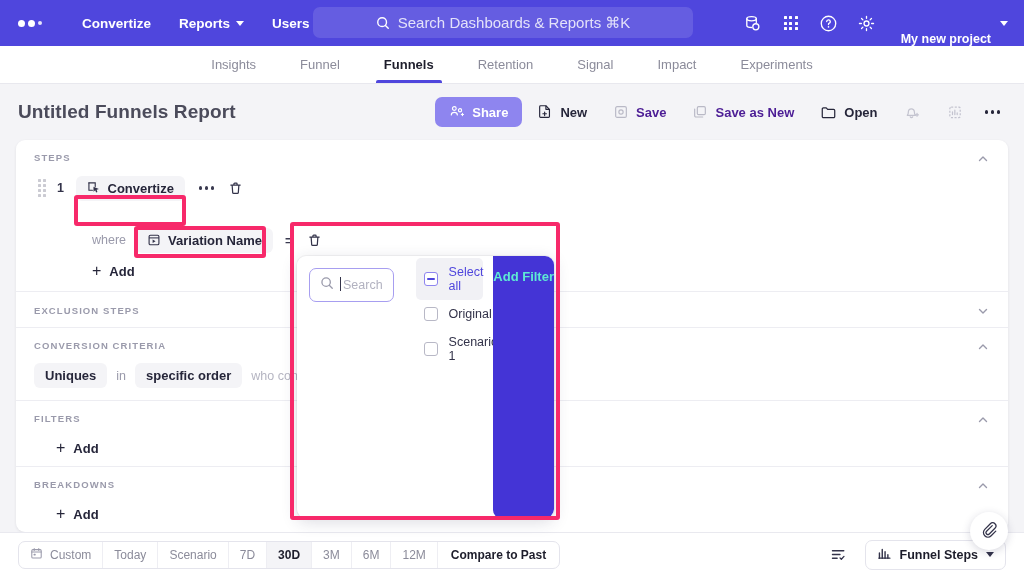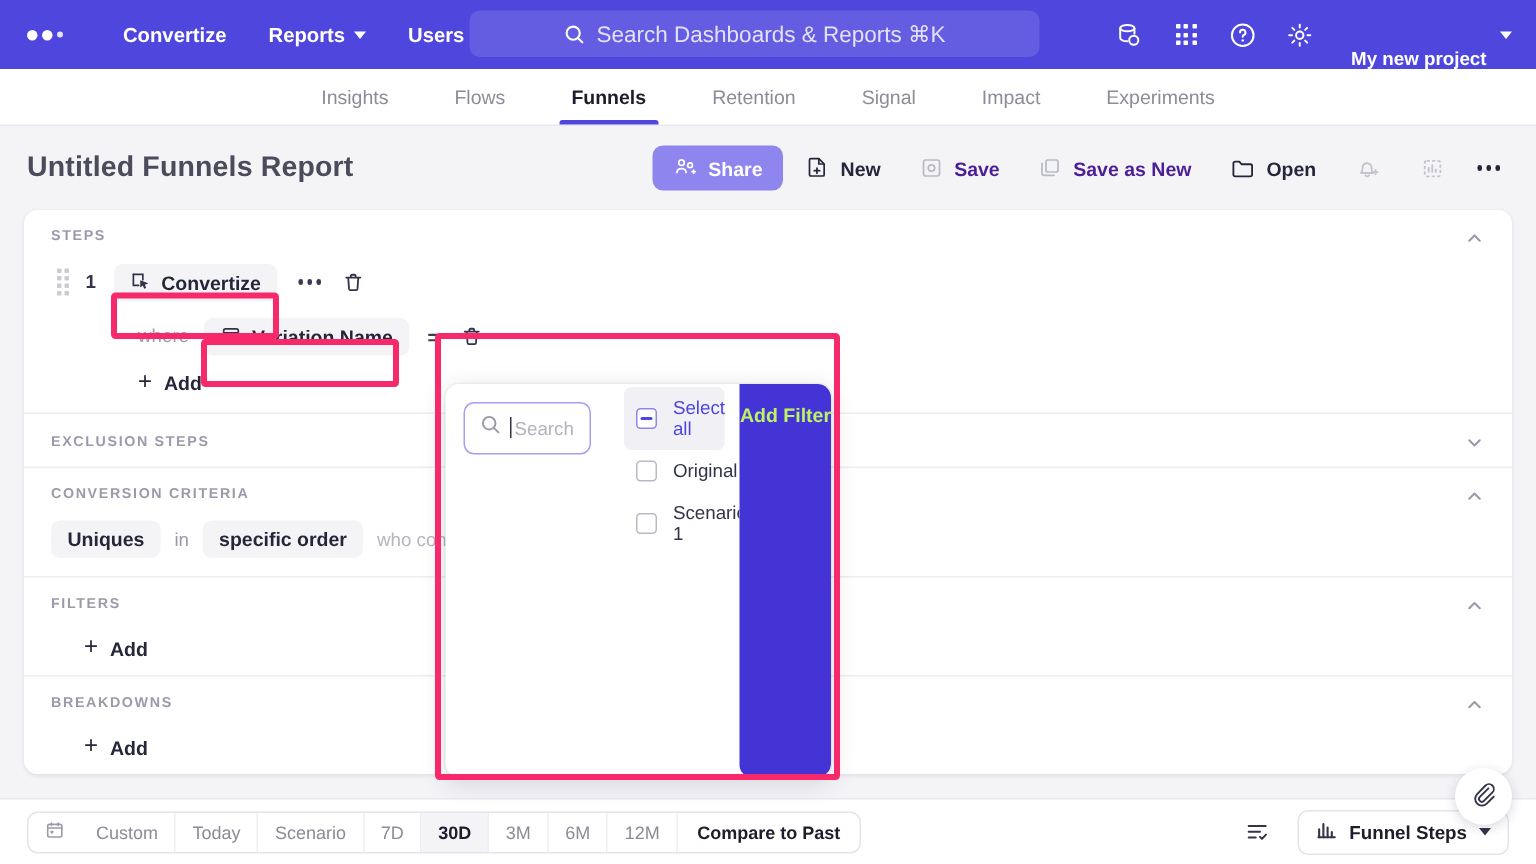--- a/index.html
+++ b/index.html
@@ -111,21 +111,21 @@
   .step-num { font-size: 12.5px; color:#33334a; font-weight:600; width: 10px; text-align:center;}
   .chip {
     display:inline-flex; align-items:center; gap:7px;
     padding: 5px 11px; border-radius: 6px; background:#f4f4f7;
     font-size: 13px; font-weight: 700; color:#26263a; cursor:pointer; white-space:nowrap;
   }
   .chip.plain { background: #f4f4f7; }
   .row-dots { display:flex; gap:2.5px; cursor:pointer; padding: 4px; }
   .row-dots i { width:3.5px;height:3.5px;border-radius:50%;background:#3a3a50;display:block;}
 
-  .where-row { display:flex; align-items:center; gap:10px; margin-top: 6px; padding-left: 58px; height: 30px;}
+  .where-row { display:flex; align-items:center; gap:10px; margin-top: 22px; padding-left: 58px; height: 30px;}
   .where-lbl { font-size: 12.5px; color: #9a9aab; }
   .eq { font-size: 13px; color:#3a3a50; font-weight:700; padding: 0 2px;}
   .sel-val {
     border: 1.3px solid #b7b0f2; background: #f1effd; color:#4f46dd;
     border-radius: 7px; padding: 5px 12px; font-size: 12.5px; font-weight: 600; cursor:pointer;
     white-space:nowrap;
   }
   .add-row {
     display:flex; align-items:center; gap:8px; margin-top: 8px; padding-left: 58px;
     font-size: 13px; font-weight:700; color:#26263a; cursor:pointer; width: fit-content;
@@ -159,39 +159,39 @@
     font-size: 12.5px; color:#33334a;
   }
   .opt.sel-all { background:#f1f1f5; color:#4f46dd; }
   .cbox {
     width: 14px; height: 14px; border: 1.4px solid #b8b8c6; border-radius: 3px;
     display:flex; align-items:center; justify-content:center; flex:none; background:#fff;
   }
   .cbox.indet { border-color:#8e85ef; }
   .cbox.indet:after { content:''; width:8px; height:1.8px; background:#4f46dd; border-radius:1px; }
   .add-filter-btn {
-    background:#4434d6; color:#bef264; text-align:center; font-size: 13px; font-weight:700;
+    background:#4434d6; color:#5eead4; text-align:center; font-size: 13px; font-weight:700;
     padding: 13px 0; cursor:pointer; border-radius: 0 0 8px 8px;
   }
 
   
   .hl { position:absolute; border: 4px solid #f7296a; border-radius: 3px; z-index: 40; pointer-events:none; }
   #hl-convertize { left: 74px; top: 195px; width: 112px; height: 31px; }
   #hl-variation  { left: 134px; top: 226px; width: 132px; height: 32px; }
   #hl-popup      { left: 290px; top: 222px; width: 270px; height: 298px; }
 
   
   .bottombar {
     position:absolute; left:0; right:0; bottom:0; height: 44px; background:#fff;
     border-top: 1px solid #e9e9ef; display:flex; align-items:center; padding: 0 18px;
   }
   .seg { display:flex; align-items:center; border:1px solid #e4e4ec; border-radius:7px; overflow:hidden; height:28px; background:#fff;}
   .seg .it {
     font-size: 12px; color:#8b8b9a; padding: 0 11px; height:100%;
-    display:flex; align-items:center; gap:21px; cursor:pointer; border-right:1px solid #eeeef3;justify-content:center;
+    display:flex; align-items:center; gap:7px; cursor:pointer; border-right:1px solid #eeeef3;justify-content:center;
   }
   .seg .it:last-child { border-right:none; }
   .seg .it.active { color:#1d1d2b; font-weight:700; background:#f4f4f7; }
   .seg .it.strong { color:#1d1d2b; font-weight:700; }
   .bottom-right { margin-left:auto; display:flex; align-items:center; gap: 10px; }
   .fs-chip {
     display:flex; align-items:center; gap:8px; border:1px solid #e4e4ec; border-radius:7px;
     padding: 5px 11px; font-size: 12.5px; font-weight:700; color:#1d1d2b; cursor:pointer; background:#fff;
   }
   .icon-btn { padding: 5px 8px; cursor:pointer; display:flex; align-items:center;}
@@ -277,21 +277,21 @@
         <span class="caret-down"></span>
       </div>
     </div>
   </div>
 
   <div class="subtabs">
     <div class="stab">
         <span>Insights</span>
       </div>
     <div class="stab">
-        <span>Flows</span>
+        <span>Funnel</span>
       </div>
     <div class="stab active">
         <span>Funnels</span>
       </div>
     <div class="stab">
         <span>Retention</span>
       </div>
     <div class="stab">
         <span>Signal</span>
       </div>

